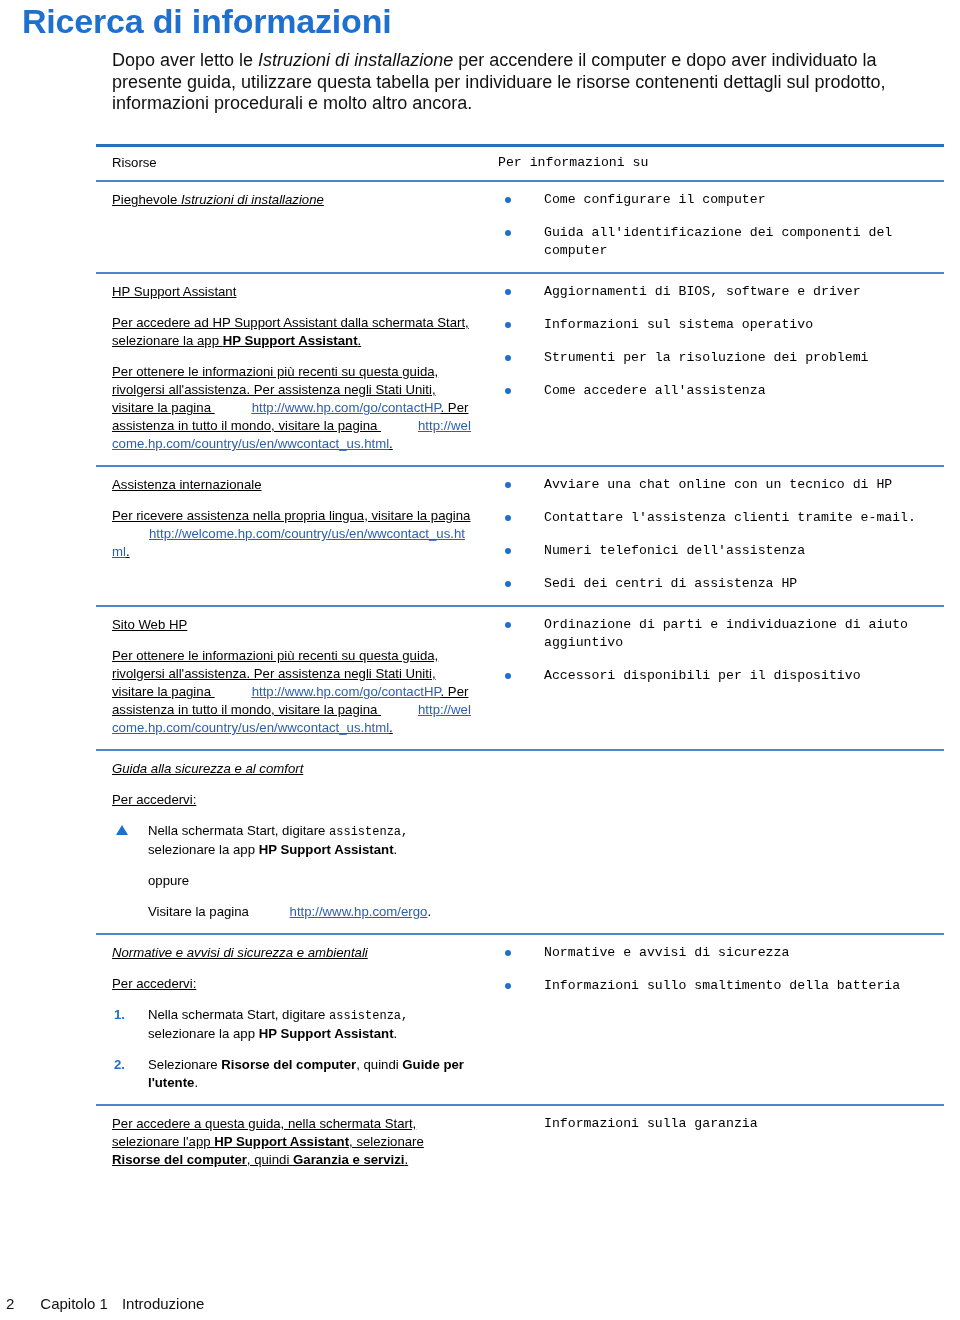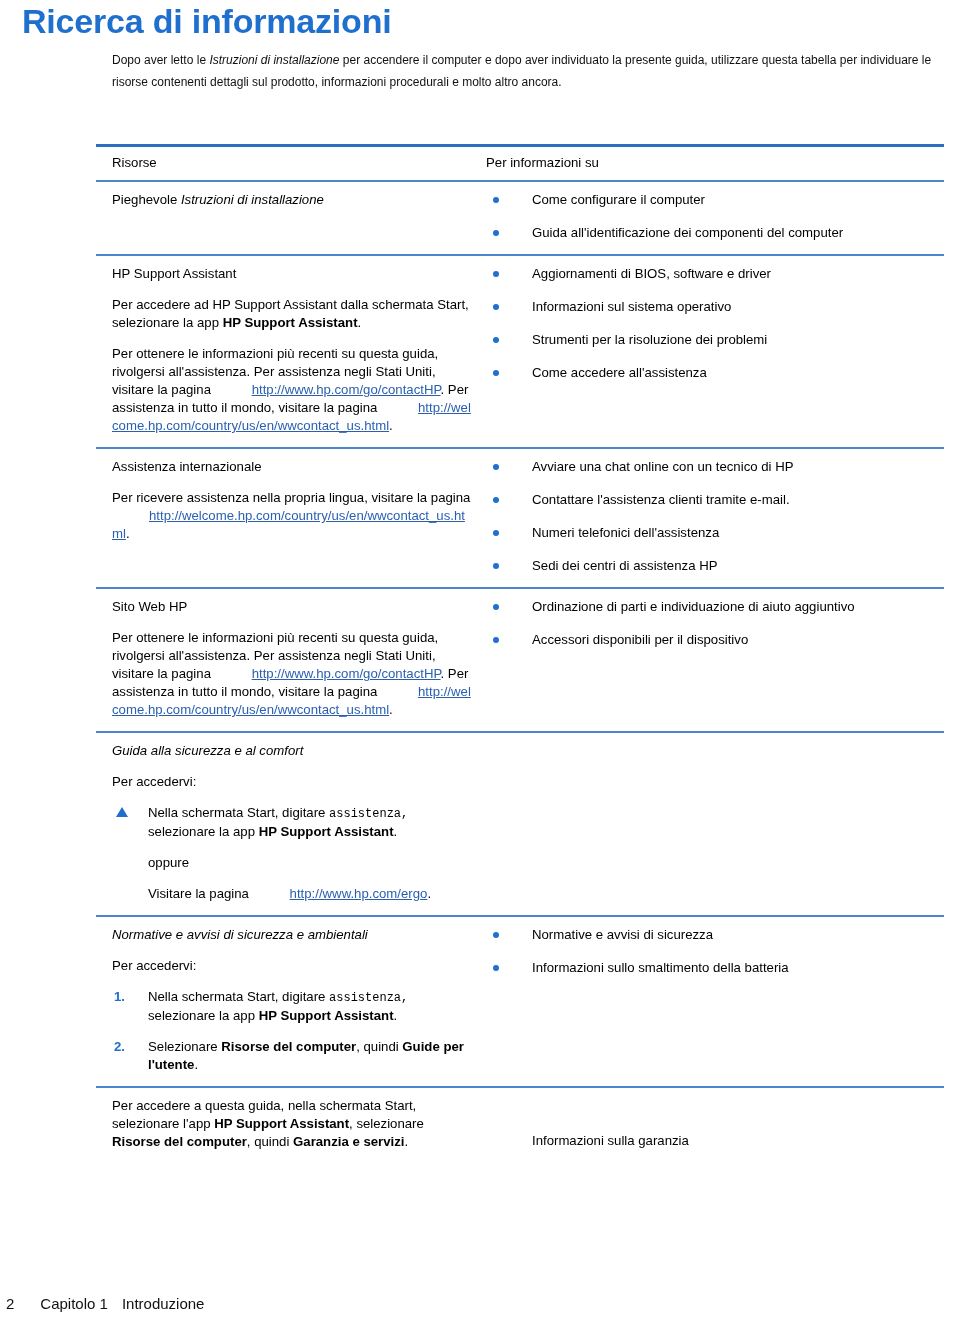--- a/index.html
+++ b/index.html
@@ -33,21 +33,21 @@
     letter-spacing: -0.2px;
     white-space: nowrap;
   }
 
   
   .intro {
     position: absolute;
     left: 112px;
     top: 50px;
     width: 830px;
-    font-size: 12px;
+    font-size: 18px;
     line-height: 21.5px;
     color: #111;
   }
   .intro .it { font-style: italic; }
 
   
   .table {
     position: absolute;
     left: 96px;
     top: 144px;
@@ -60,49 +60,52 @@
   }
   .rule-thin {
     height: 2px;
     background: #4a86cc;
     width: 100%;
   }
   .row {
     display: flex;
     width: 100%;
     box-sizing: border-box;
+    gap: 12px;
   }
   .col-left {
     width: 390px;
     flex: 0 0 390px;
     padding: 9px 14px 12px 16px;
     box-sizing: border-box;
     font-size: 13.2px;
     line-height: 18px;
   }
   .col-right {
     flex: 1 1 auto;
     padding: 9px 6px 12px 0px;
     box-sizing: border-box;
     font-size: 13.2px;
     line-height: 18px;
+    font-family: Liberation Mono, monospace;
   }
   .hdr .col-left, .hdr .col-right {
     padding-top: 7px;
     padding-bottom: 8px;
     font-size: 13.2px;
     font-weight: normal;
   }
   .hdr .col-right { padding-left: 0; }
   .hdr-label { color: #000; }
 
   .res-title { margin: 0 0 0 0; }
   .res-title .it { font-style: italic; }
   p.body {
     margin: 13px 0 0 0;
+    text-decoration: underline;
   }
   p.body:first-child { margin-top: 0; }
   .b { font-weight: bold; }
   .it { font-style: italic; }
   .mono {
     font-family: "Liberation Mono", "DejaVu Sans Mono", monospace;
     font-size: 12px;
     margin-top: 36px;
   }
   a.link {
@@ -130,21 +133,20 @@
     left: 7px;
     top: 6px;
     width: 6px;
     height: 6px;
     border-radius: 50%;
     background: #1f6fce;
   }
   .plain-right {
     padding-left: 46px;
     line-height: 18px;
-    margin-top: 35px;
   }
 
   
   ul.steps {
     list-style: none;
     margin: 13px 0 0 0;
     padding: 0;
   }
   ul.steps li {
     position: relative;

